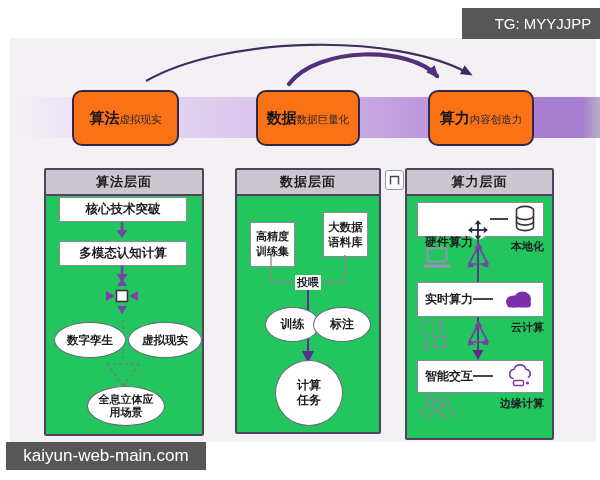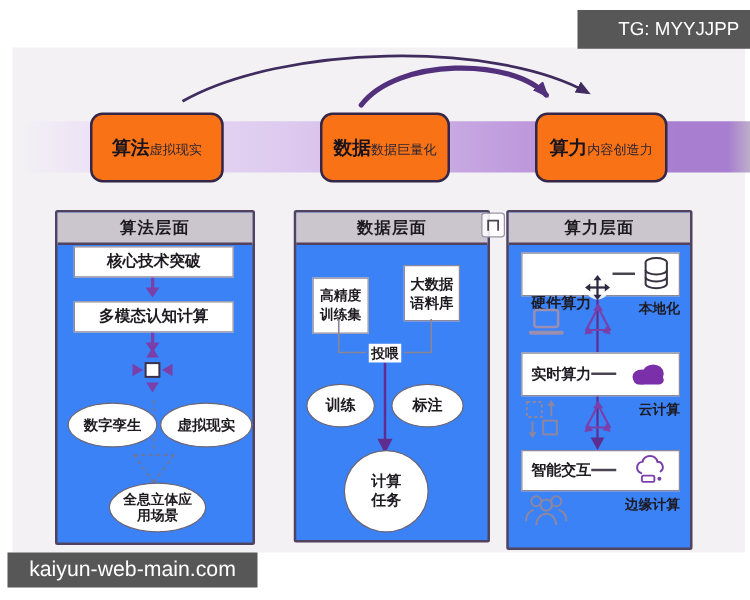--- a/index.html
+++ b/index.html
@@ -8,21 +8,21 @@
   .abs{position:absolute;}
   .bg-area{left:10px;top:38px;width:586px;height:404px;background:#f3f1f4;}
   
   .band{left:18px;top:97px;width:582px;height:41px;
         background:linear-gradient(to right,rgba(238,229,246,0) 0%,#ece1f6 10%,#dcc8ee 38%,#bf9bdd 68%,#a87fd0 90%,#a87fd0 97%,#bcadc9 100%);}
   .flownode{background:#f97316;border:2.2px solid #342647;border-radius:10px;
             display:flex;align-items:center;justify-content:center;text-align:center;}
   .flownode .t{font-size:15px;font-weight:700;color:#17131c;line-height:1.1;}
   .flownode .s{font-size:10.5px;color:#2a2433;margin-top:3px;}
   
-  .panel{background:#3b82f6;border:2px solid #51425f;border-radius:2px;}
+  .panel{background:#22c55e;border:2px solid #51425f;border-radius:2px;}
   .phead{position:absolute;left:0;top:0;right:0;height:24px;background:#cbc5cd;border-bottom:2px solid #51425f;
          display:flex;align-items:center;justify-content:center;font-size:13px;font-weight:700;color:#1d1a20;letter-spacing:1px;}
   .wbox{background:#ffffff;border:1.5px solid #8f8898;display:flex;align-items:center;justify-content:center;
         text-align:center;font-weight:700;color:#1d1a20;}
   .ellipse{background:#ffffff;border:1.5px solid #6b6575;border-radius:50%;display:flex;flex-direction:column;
            align-items:center;justify-content:center;text-align:center;font-weight:700;color:#1d1a20;}
   .lbl{font-weight:700;color:#1d1a20;text-align:center;}
   .tag{font-weight:700;color:#1d1a20;font-size:11px;text-align:right;}
   .rowline{height:1.5px;background:#4a4450;}
   
@@ -102,42 +102,42 @@
 
     <div class="abs ellipse" style="left:8px;top:152px;width:70px;height:34px;font-size:11.5px;">数字孪生</div>
     <div class="abs ellipse" style="left:82px;top:152px;width:72px;height:34px;font-size:11.5px;">虚拟现实</div>
 
     <div class="abs ellipse" style="left:41px;top:216px;width:76px;height:38px;font-size:11px;line-height:1.2;">
       <div>全息立体应</div>
       <div>用场景</div>
     </div>
   </div>
 
-  <div class="abs panel" style="left:235px;top:168px;width:142px;height:262px;padding-left:11px;">
+  <div class="abs panel" style="left:235px;top:168px;width:142px;height:262px;">
     <div class="phead">数据层面</div>
 
     <div class="abs wbox" style="left:13px;top:52px;width:43px;height:43px;font-size:11px;line-height:1.3;flex-direction:column;">
       <div>高精度</div>
       <div>训练集</div>
     </div>
     <div class="abs wbox" style="left:86px;top:42px;width:43px;height:43px;font-size:11.5px;line-height:1.3;flex-direction:column;">
       <div>大数据</div>
       <div>语料库</div>
     </div>
 
     <svg class="abs" style="left:0;top:85px;" width="142" height="110" viewBox="0 0 142 110">
       <path d="M 34 0 V 27 H 56" fill="none" stroke="#8b8595" stroke-width="1.3"></path>
       <path d="M 108 0 V 27 H 86" fill="none" stroke="#8b8595" stroke-width="1.3"></path>
       <line x1="71" y1="35" x2="71" y2="98" stroke="#5f2d8f" stroke-width="2"></line>
       <polygon points="65,96 77,96 71,108" fill="#5f2d8f"></polygon>
     </svg>
 
     <div class="abs lbl" style="left:58px;top:105px;width:26px;font-size:11px;background:#fcfbfd;">投喂</div>
 
-    <div class="abs ellipse" style="left:8px;top:137px;width:53px;height:33px;font-size:12px;">训练</div>
+    <div class="abs ellipse" style="left:28px;top:137px;width:53px;height:33px;font-size:12px;">训练</div>
     <div class="abs ellipse" style="left:76px;top:137px;width:56px;height:33px;font-size:12px;">标注</div>
 
     <div class="abs ellipse" style="left:38px;top:190px;width:66px;height:64px;font-size:12px;line-height:1.25;">
       <div>计算</div>
       <div>任务</div>
     </div>
   </div>
 
   <div class="abs artifact" style="left:385px;top:170px;width:17px;height:18px;">
     <svg width="11" height="11" viewBox="0 0 11 11">

